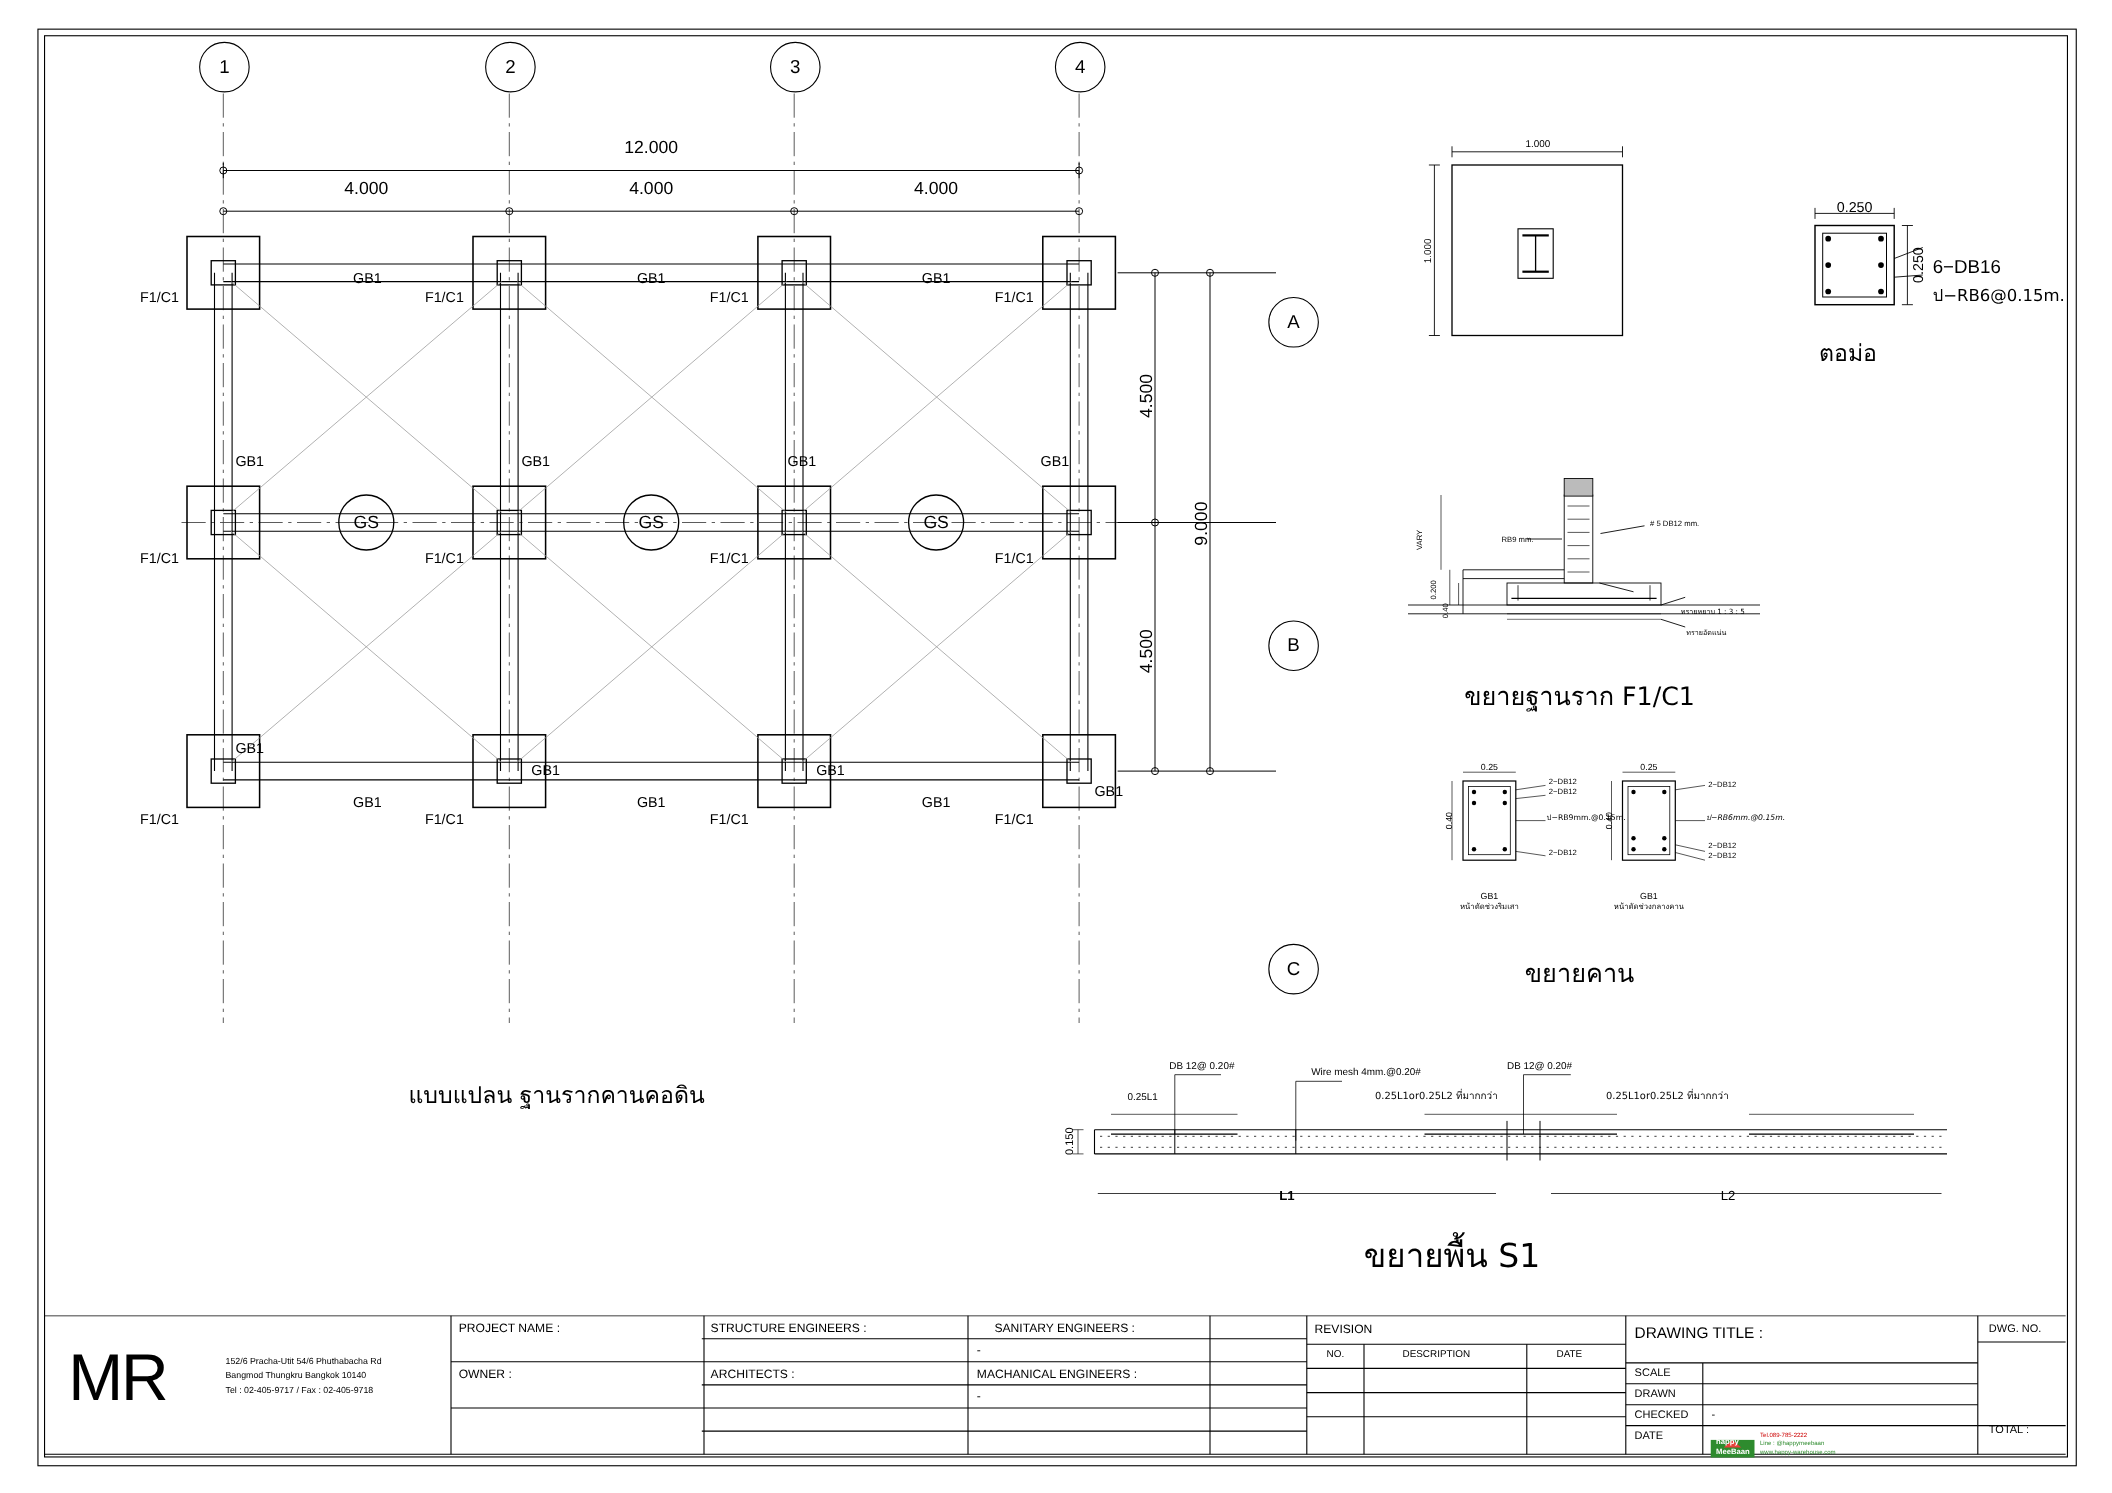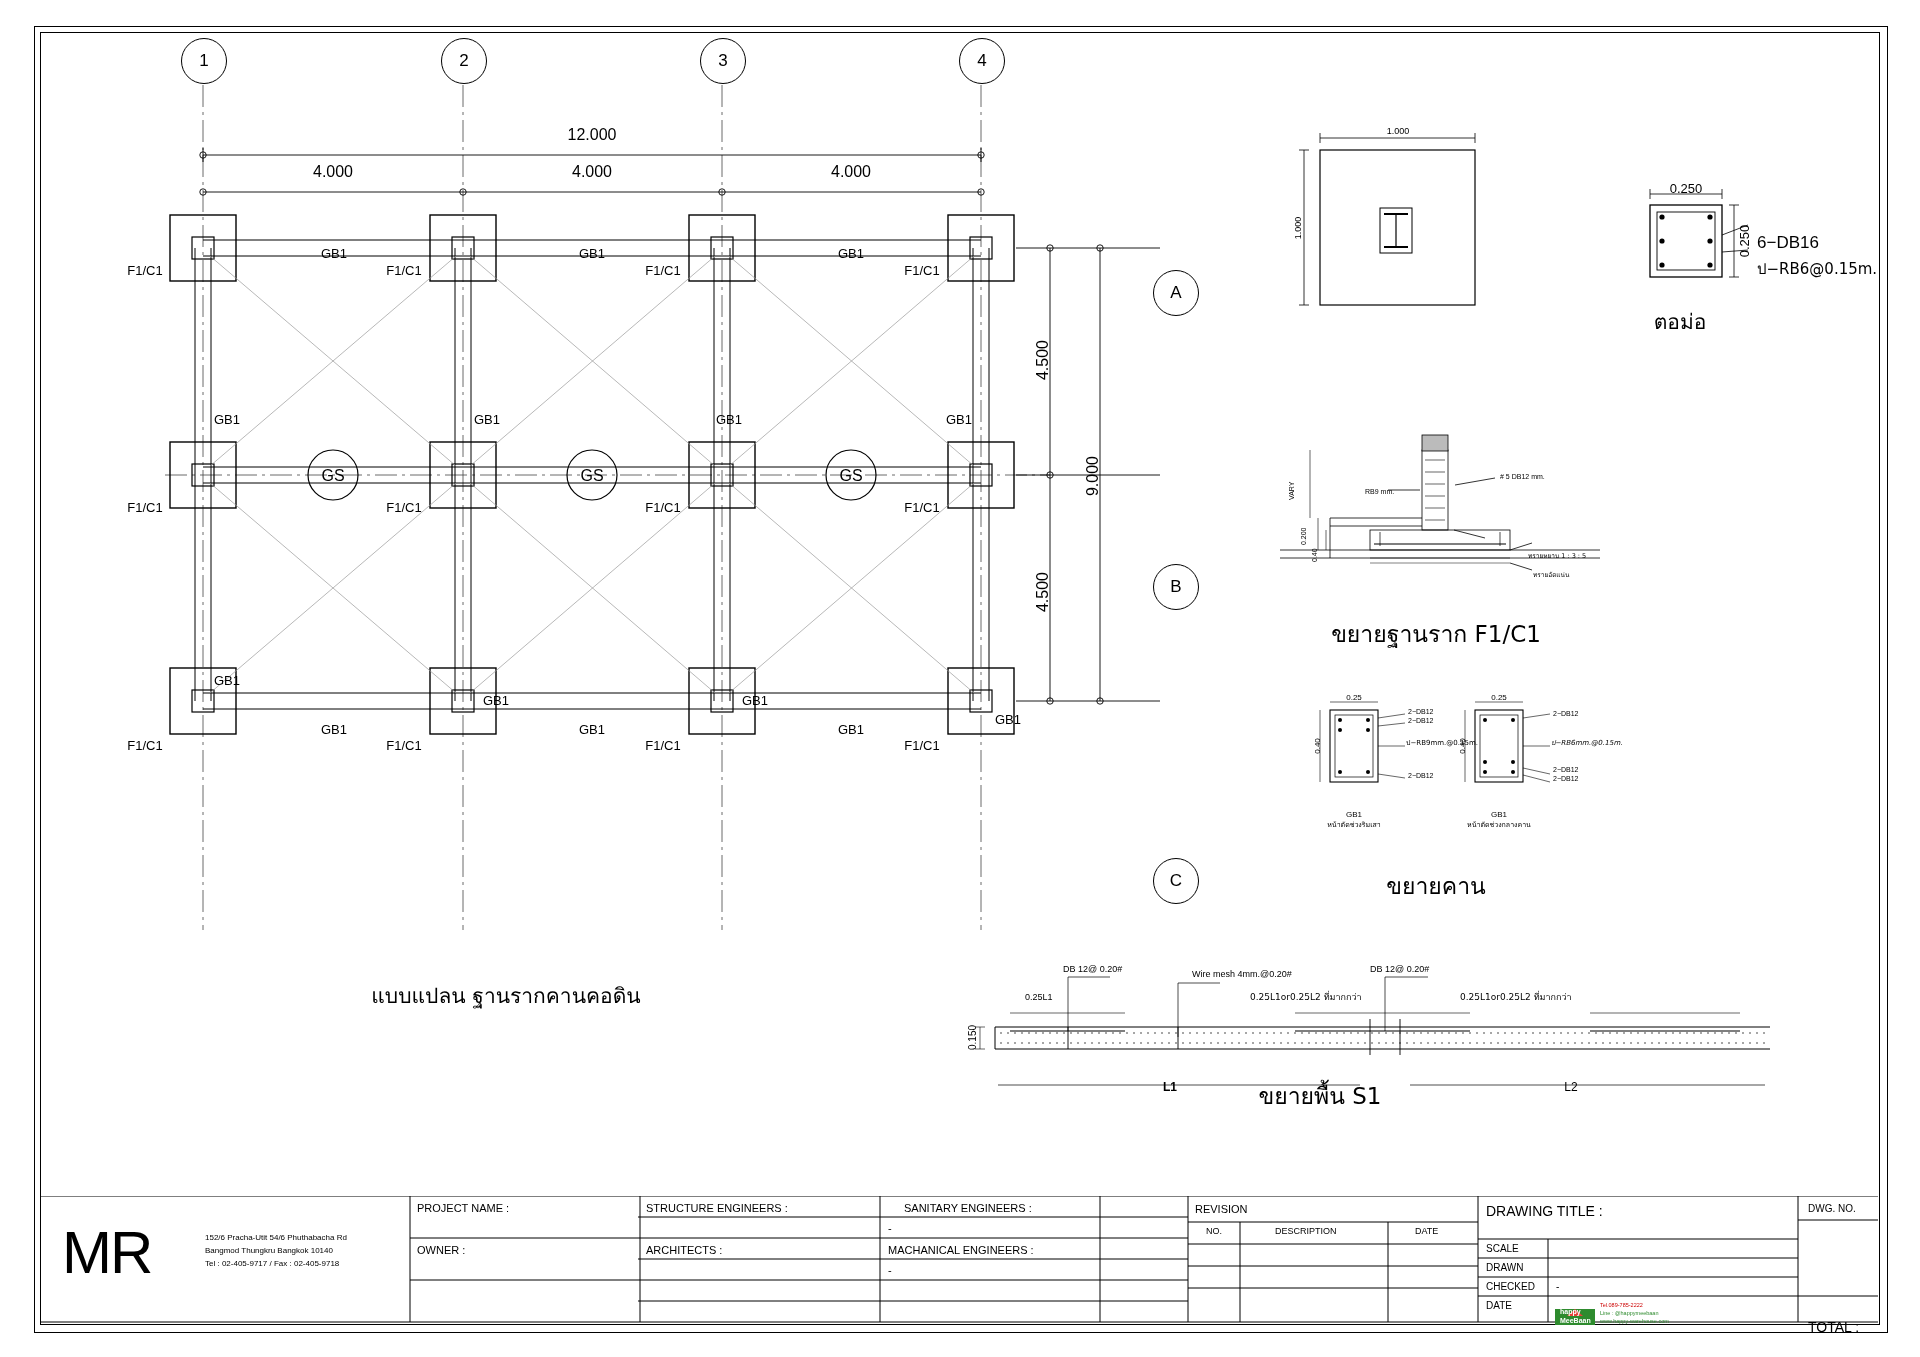--- a/index.html
+++ b/index.html
@@ -430,21 +430,21 @@
   </svg>
   <div class="txt vert" style="left:968px;top:1050px;font-size:10px;transform:rotate(-90deg);transform-origin:left top;">0.150</div>
   <div class="txt" style="left:1063px;top:965px;font-size:9px;">DB 12@ 0.20#</div>
   <div class="txt" style="left:1192px;top:970px;font-size:9px;">Wire  mesh  4mm.@0.20#</div>
   <div class="txt" style="left:1370px;top:965px;font-size:9px;">DB 12@ 0.20#</div>
   <div class="txt" style="left:1025px;top:993px;font-size:9px;">0.25L1</div>
   <div class="txt thai" style="left:1250px;top:993px;font-size:9px;">0.25L1or0.25L2   ที่มากกว่า</div>
   <div class="txt thai" style="left:1460px;top:993px;font-size:9px;">0.25L1or0.25L2   ที่มากกว่า</div>
   <div class="txt c" style="left:1170px;top:1087px;font-size:12px;font-weight:bold;">L1</div>
   <div class="txt c" style="left:1571px;top:1087px;font-size:12px;">L2</div>
-  <div class="txt c thai" style="left:1320px;top:1096px;font-size:23px;">ขยายพื้น S1</div>
+  <div class="txt c thai" style="left:1320px;top:1143px;font-size:30px;">ขยายพื้น S1</div>
 
   <div class="titleblock">
     <svg width="1838" height="127" viewBox="0 0 1838 127">
       <g stroke="#000" fill="none" stroke-width="1">
         <line x1="0" y1="0" x2="1838" y2="0"></line>
         <line x1="0" y1="126" x2="1838" y2="126"></line>
 
         <line x1="370" y1="0" x2="370" y2="126"></line>
         <line x1="600" y1="0" x2="600" y2="126"></line>
         <line x1="840" y1="0" x2="840" y2="126"></line>
@@ -500,21 +500,21 @@
     <div class="tb" style="left:1375px;top:30px;font-size:9px;">DATE</div>
 
     <div class="tb" style="left:1446px;top:7px;font-size:14px;">DRAWING TITLE :</div>
     <div class="tb" style="left:1446px;top:47px;font-size:10px;">SCALE</div>
     <div class="tb" style="left:1446px;top:66px;font-size:10px;">DRAWN</div>
     <div class="tb" style="left:1446px;top:85px;font-size:10px;">CHECKED</div>
     <div class="tb" style="left:1516px;top:85px;font-size:10px;">-</div>
     <div class="tb" style="left:1446px;top:104px;font-size:10px;">DATE</div>
 
     <div class="tb" style="left:1768px;top:7px;font-size:10px;">DWG. NO.</div>
-    <div class="tb" style="left:1768px;top:123px;font-size:14px;">TOTAL :</div>
+    <div class="tb" style="left:1768px;top:99px;font-size:10px;">TOTAL :</div>
 
     <div class="abs" style="left:1515px;top:112px;width:130px;height:18px;">
       <svg width="130" height="18" viewBox="0 0 130 18">
         <rect x="0" y="1" width="40" height="16" fill="#2e8b2e"></rect>
         <polygon points="20,1 28,8 12,8" fill="#e8413a"></polygon>
       </svg>
     </div>
     <div class="tb" style="left:1520px;top:112px;font-size:7px;color:#fff;font-weight:bold;">happy</div>
     <div class="tb" style="left:1520px;top:121px;font-size:7px;color:#fff;font-weight:bold;">MeeBaan</div>
     <div class="tb" style="left:1560px;top:106px;font-size:5.5px;color:#c00;">Tel.089-785-2222</div>

